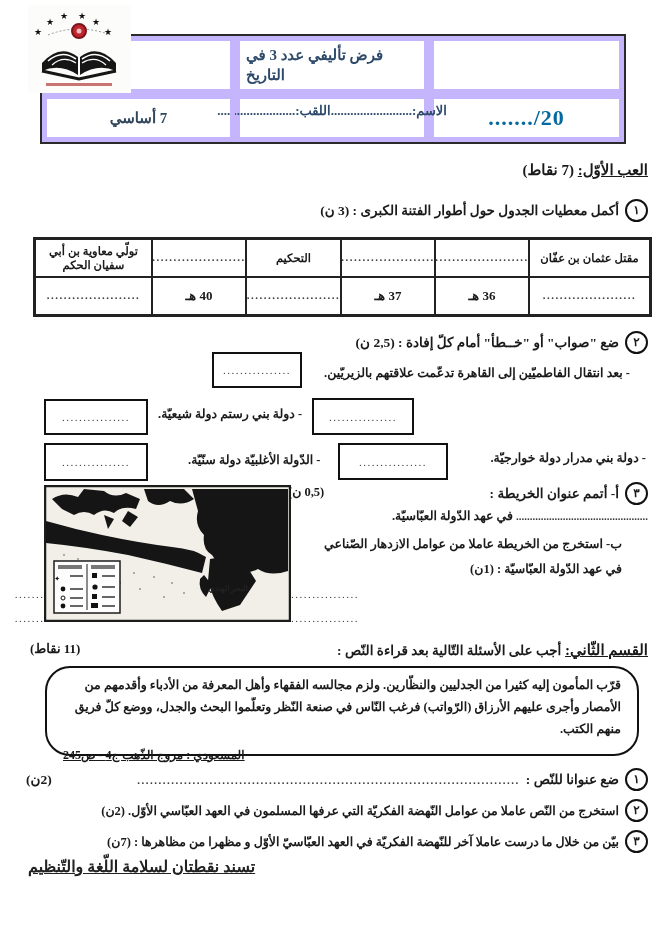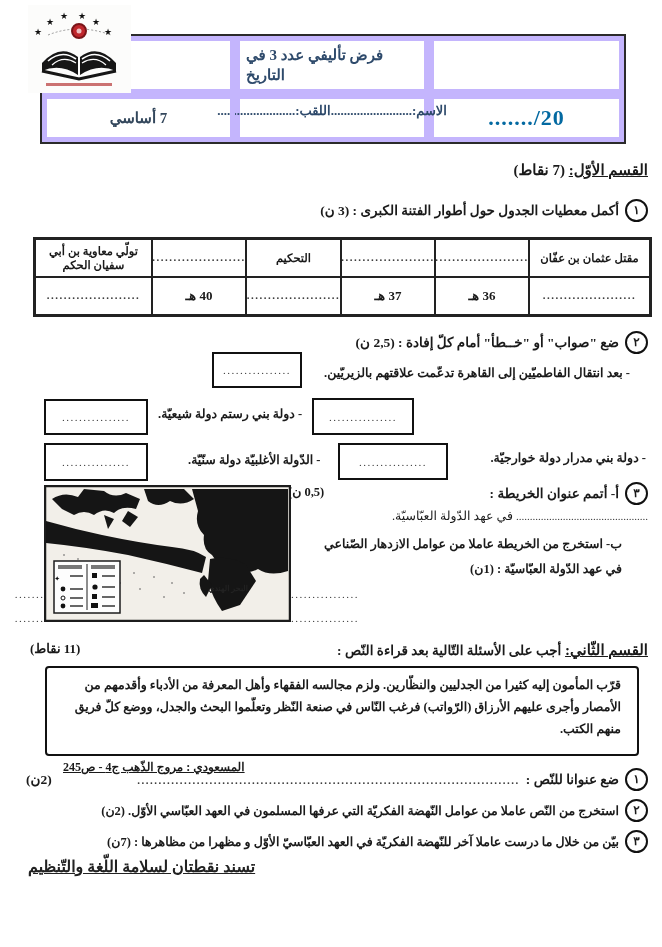--- a/index.html
+++ b/index.html
@@ -54,24 +54,24 @@
 
   
   .stmt{font-size:12.5px;font-weight:700;white-space:nowrap;}
 
   
   .map-wrap{position:absolute;top:485px;left:44px;width:247px;height:137px;}
 
   
   .quote-box{
     position:absolute;top:666px;left:45px;width:594px;height:90px;
-    border:2px solid #111;border-radius:4px;padding:7px 16px 4px 16px;
+    border:2px solid #111;border-radius:25px;padding:7px 16px 4px 16px;
     font-size:12.5px;font-weight:700;line-height:1.75;box-sizing:border-box;
   }
-  .quote-src{text-align:left;text-decoration:underline;font-size:12px;margin-top:16px;}
+  .quote-src{text-align:left;text-decoration:underline;font-size:12px;margin-top:4px;}
 
   .footer-note{font-size:16px;font-weight:700;text-decoration:underline;color:#222;}
 </style>
 </head>
 <body>
 
 <div class="page">
 
   <div class="hdr-table">
     <div class="hdr-cell"></div>
@@ -102,21 +102,21 @@
       <path d="M20 56 Q34 44 48 54" fill="none" stroke="#fff" stroke-width="1.6"></path>
       <path d="M82 56 Q68 44 54 54" fill="none" stroke="#fff" stroke-width="1.6"></path>
       <path d="M24 60 Q35 50 48 58" fill="none" stroke="#fff" stroke-width="1.2"></path>
       <path d="M78 60 Q67 50 54 58" fill="none" stroke="#fff" stroke-width="1.2"></path>
       <path d="M14 66 L51 74 L88 66" fill="none" stroke="#161616" stroke-width="3"></path>
       <rect x="18" y="78" width="66" height="3" fill="#b44" opacity="0.75"></rect>
     </svg>
   </div>
 
   <div class="abs h-section" style="top:161px;right:14px;">
-    <span class="ul">القسم الأوّل:</span>
+    <span class="ul">العب الأوّل:</span>
     <span>(7 نقاط)</span>
   </div>
 
   <div class="abs qline" style="top:199px;right:14px;">
     <span class="qnum">١</span>
     <span>أكمل معطيات الجدول حول أطوار الفتنة الكبرى : (3 ن)</span>
   </div>
 
   <div class="fitna-table">
     <div class="fitna-cell">مقتل عثمان بن عفّان</div>
@@ -149,21 +149,21 @@
   <div class="ansbox dots" style="top:443px;left:338px;width:106px;height:33px;">................</div>
   <div class="abs stmt" style="top:452px;left:188px;">- الدّولة الأغلبيّة دولة سنّيّة.</div>
   <div class="ansbox dots" style="top:443px;left:44px;width:100px;height:34px;">................</div>
 
   <div class="abs qline" style="top:482px;right:14px;">
     <span class="qnum">٣</span>
     <span>أ- أتمم عنوان الخريطة :</span>
   </div>
   <div class="abs stmt" style="top:484px;left:288px;">(0,5 ن)</div>
 
-  <div class="abs" style="top:508px;right:14px;left:300px;font-size:12.5px;font-weight:400;white-space:nowrap;overflow:hidden;text-align:right;">
+  <div class="abs" style="top:508px;right:14px;left:300px;font-size:12.5px;font-weight:700;white-space:nowrap;overflow:hidden;text-align:right;">
     <span class="dots">................................................</span>
     <span>في عهد الدّولة العبّاسيّة.</span>
   </div>
 
   <div class="abs stmt" style="top:536px;right:40px;">ب- استخرج من الخريطة عاملا من عوامل الازدهار الصّناعي</div>
   <div class="abs stmt" style="top:561px;right:40px;">في عهد الدّولة العبّاسيّة : (1ن)</div>
   <div class="abs dots" style="top:588px;left:14px;width:345px;">..........................................................................................................</div>
   <div class="abs dots" style="top:612px;left:14px;width:345px;">..........................................................................................................</div>
 
   <div class="map-wrap">

